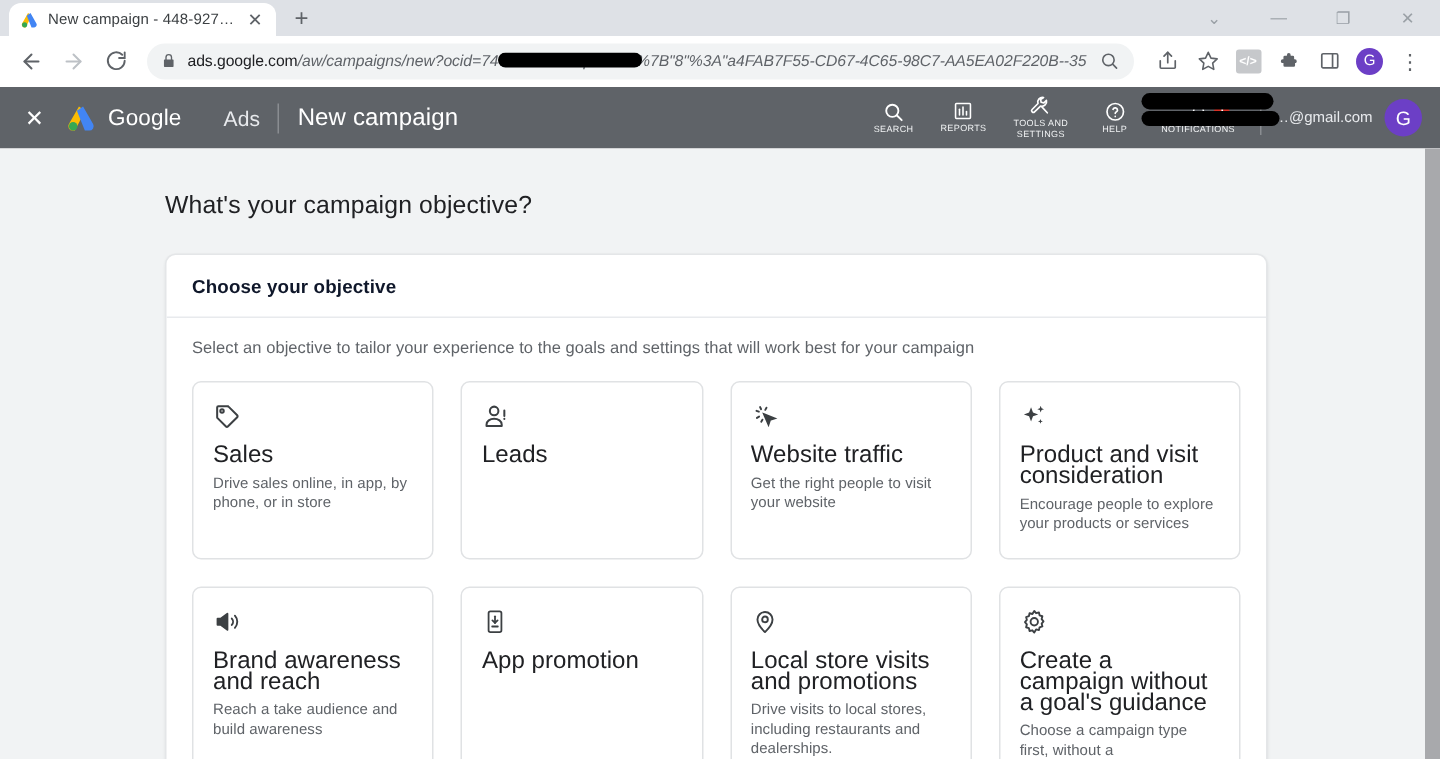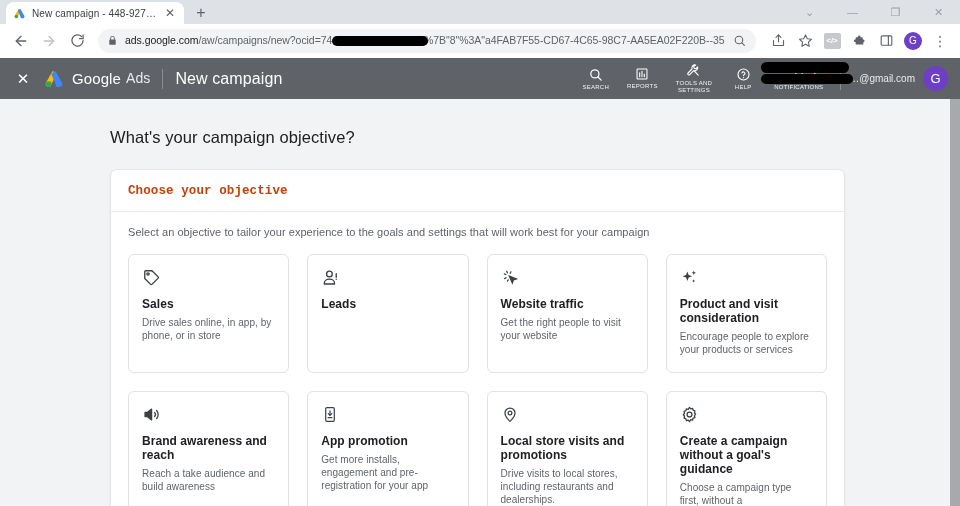--- a/index.html
+++ b/index.html
@@ -72,21 +72,21 @@
     margin: 0 6px; overflow: hidden;
     position: relative;
   }
   .lock-icon { flex: 0 0 11px; color:#5f6368; }
   .urltext {
     font-size: 10.5px; color: #202124;
     white-space: nowrap; overflow: hidden;
     flex: 1 1 auto; letter-spacing: -.05px;
     position: relative;
   }
-  .urltext .dim { color:#5f6368; }
+  .urltext .dim { color:#5f6368;font-style:italic; }
   .redact {
     display:inline-block; background:#000;
     border-radius: 7px; vertical-align: middle;
     position: relative; top: -1px;
   }
   .omni-icon { flex:0 0 14px; display:flex; align-items:center; justify-content:center; color:#5f6368;}
   .tb-icons { display:flex; align-items:center; gap: 3px; padding-left:2px;}
   .tb-icon {
     width: 24px; height: 24px;
     display:flex; align-items:center; justify-content:center;
@@ -113,23 +113,23 @@
   }
   .ads-close {
     width: 26px; height: 26px; flex:0 0 26px;
     display:flex;align-items:center;justify-content:center;
     color:#ffffff; font-size:15px;
   }
   .ads-logo { width: 24px; height:22px; margin-left: 6px; flex:0 0 24px; position:relative;}
   .ads-brand {
     font-size: 15px; color:#ffffff;
     margin-left: 6px; letter-spacing: .1px;
-    display:flex; align-items:flex-start; gap:5px;
-  }
-  .ads-brand .light { color:#e8eaed; font-size:14px; }
+    display:flex; align-items:flex-end; gap:5px;
+  }
+  .ads-brand .light { color:#e8eaed; font-size:14px;margin-left:23px; }
   .ads-divider { width:1px; height:20px; background:#8a8d91; margin: 0 12px; }
   .ads-page-title { font-size: 16px; color:#ffffff; letter-spacing:.1px; }
   .ads-right {
     margin-left: auto; display:flex; align-items:center; height: 41px;
   }
   .hdr-item {
     display:flex; flex-direction:column; align-items:center; justify-content:center;
     gap:2px; color:#ffffff; padding: 0 9px; position:relative;
     min-width: 44px;
   }
@@ -183,42 +183,42 @@
     background:#ffffff;
     border: 1px solid #e4e6e8;
     border-radius: 7px;
     box-shadow: 0 1px 2px rgba(60,64,67,.10);
     overflow:hidden;
   }
   .card-head {
     padding: 14px 17px 13px 17px;
     border-bottom: 1px solid #e8eaed;
   }
-  .card-head h2 { font-size: 12.5px; font-weight: bold; color:#c2410c; letter-spacing:.1px;font-family:Liberation Mono, monospace;}
+  .card-head h2 { font-size: 12.5px; font-weight: bold; color:#0f172a; letter-spacing:.1px;}
   .card-sub {
     padding: 14px 17px 0 17px;
     font-size: 11px; color:#5f6368; letter-spacing:.05px;
   }
   .grid {
     display: grid;
     grid-template-columns: repeat(4, 1fr);
     gap: 18px;
     padding: 16px 17px 20px 17px;
   }
   .obj-card {
     border: 1px solid #e0e2e4;
     border-radius: 6px;
     background:#fff;
     padding: 13px 13px 14px 13px;
     min-height: 119px;
     display:flex; flex-direction:column;
   }
   .obj-icon { height: 22px; color:#3c4043; margin-bottom: 7px; display:flex; align-items:flex-start;}
   .obj-title {
-    font-size: 12px; font-weight: bold; color:#202124;
+    font-size: 16px; font-weight: normal; color:#202124;
     line-height: 14px; margin-bottom: 5px; letter-spacing:.05px;
   }
   .obj-desc {
     font-size: 10px; color:#5f6368; line-height: 13px; letter-spacing:.05px;
   }
   svg { display:block; }
 </style>
 </head>
 <body>
 
@@ -461,21 +461,20 @@
           <div class="obj-card">
             <div class="obj-icon">
               <svg width="18" height="19" viewBox="0 0 24 24" fill="none" stroke="currentColor" stroke-width="1.6" stroke-linecap="round" stroke-linejoin="round">
                   <rect x="6.3" y="2.8" width="11.4" height="18.4" rx="1.6"></rect>
                   <line x1="12" y1="7.2" x2="12" y2="13"></line>
                   <polyline points="9.7 10.8 12 13.1 14.3 10.8"></polyline>
                   <line x1="9.5" y1="16.2" x2="14.5" y2="16.2"></line>
                 </svg>
             </div>
             <div class="obj-title">App promotion</div>
-            <div class="obj-desc">Get more installs, engagement and pre-registration for your app</div>
           </div>
 
           <div class="obj-card">
             <div class="obj-icon">
               <svg width="18" height="19" viewBox="0 0 24 24" fill="none" stroke="currentColor" stroke-width="1.7" stroke-linejoin="round">
                   <path d="M12 21.2s6.7-6.2 6.7-11.1A6.7 6.7 0 0 0 5.3 10.1C5.3 15 12 21.2 12 21.2z"></path>
                   <circle cx="12" cy="9.9" r="2.5"></circle>
                 </svg>
             </div>
             <div class="obj-title">Local store visits and promotions</div>

